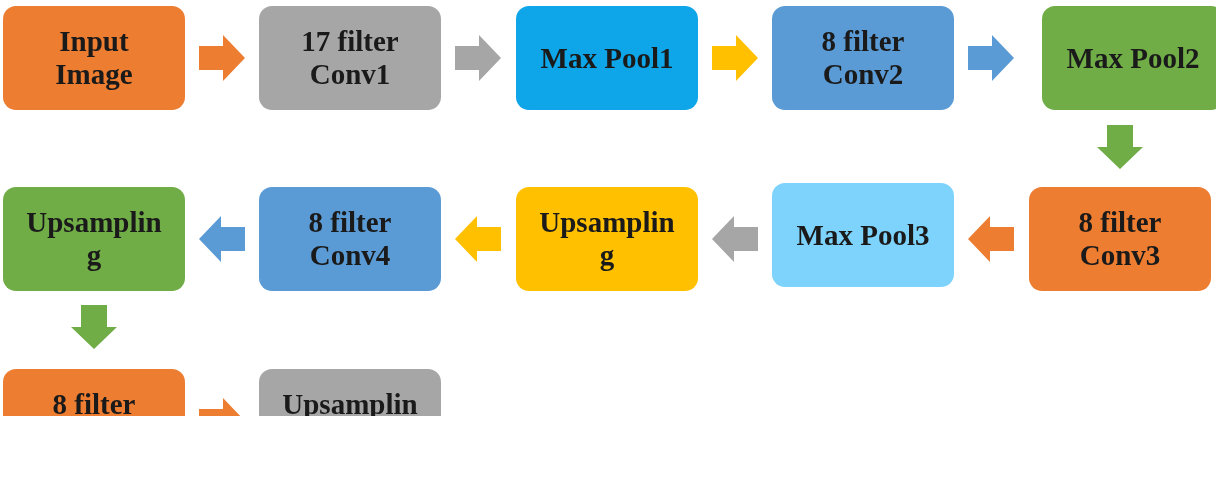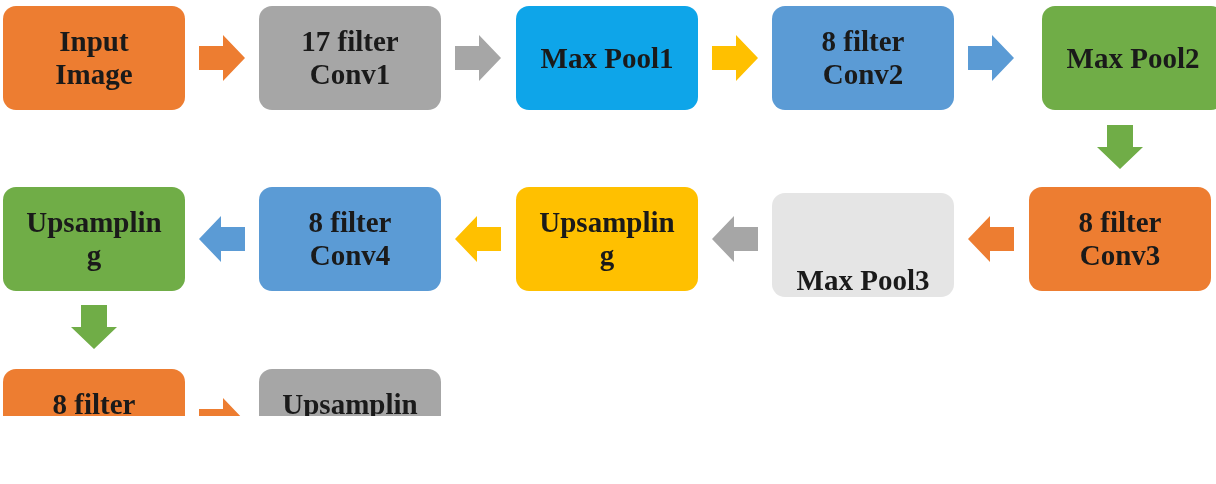--- a/index.html
+++ b/index.html
@@ -61,21 +61,21 @@
 Conv2</span>
   </div>
   <div class="node" style="left: 1029px; top: 6px; background: rgb(112, 173, 71); margin-left: 13px;">
     <span class="node-label">Max Pool2</span>
   </div>
 
   <div class="node" style="left: 1029px; top: 187px; background: rgb(237, 125, 49);">
     <span class="node-label">8 filter
 Conv3</span>
   </div>
-  <div class="node" style="left: 772px; top: 193px; background: #e5e5e5; align-items: flex-end;">
+  <div class="node" style="left: 772px; top: 183px; background: #7dd3fc;">
     <span class="node-label">Max Pool3</span>
   </div>
   <div class="node" style="left: 516px; top: 187px; background: rgb(255, 192, 0);">
     <span class="node-label">Upsamplin
 g</span>
   </div>
   <div class="node" style="left: 259px; top: 187px; background: rgb(91, 155, 213);">
     <span class="node-label">8 filter
 Conv4</span>
   </div>

